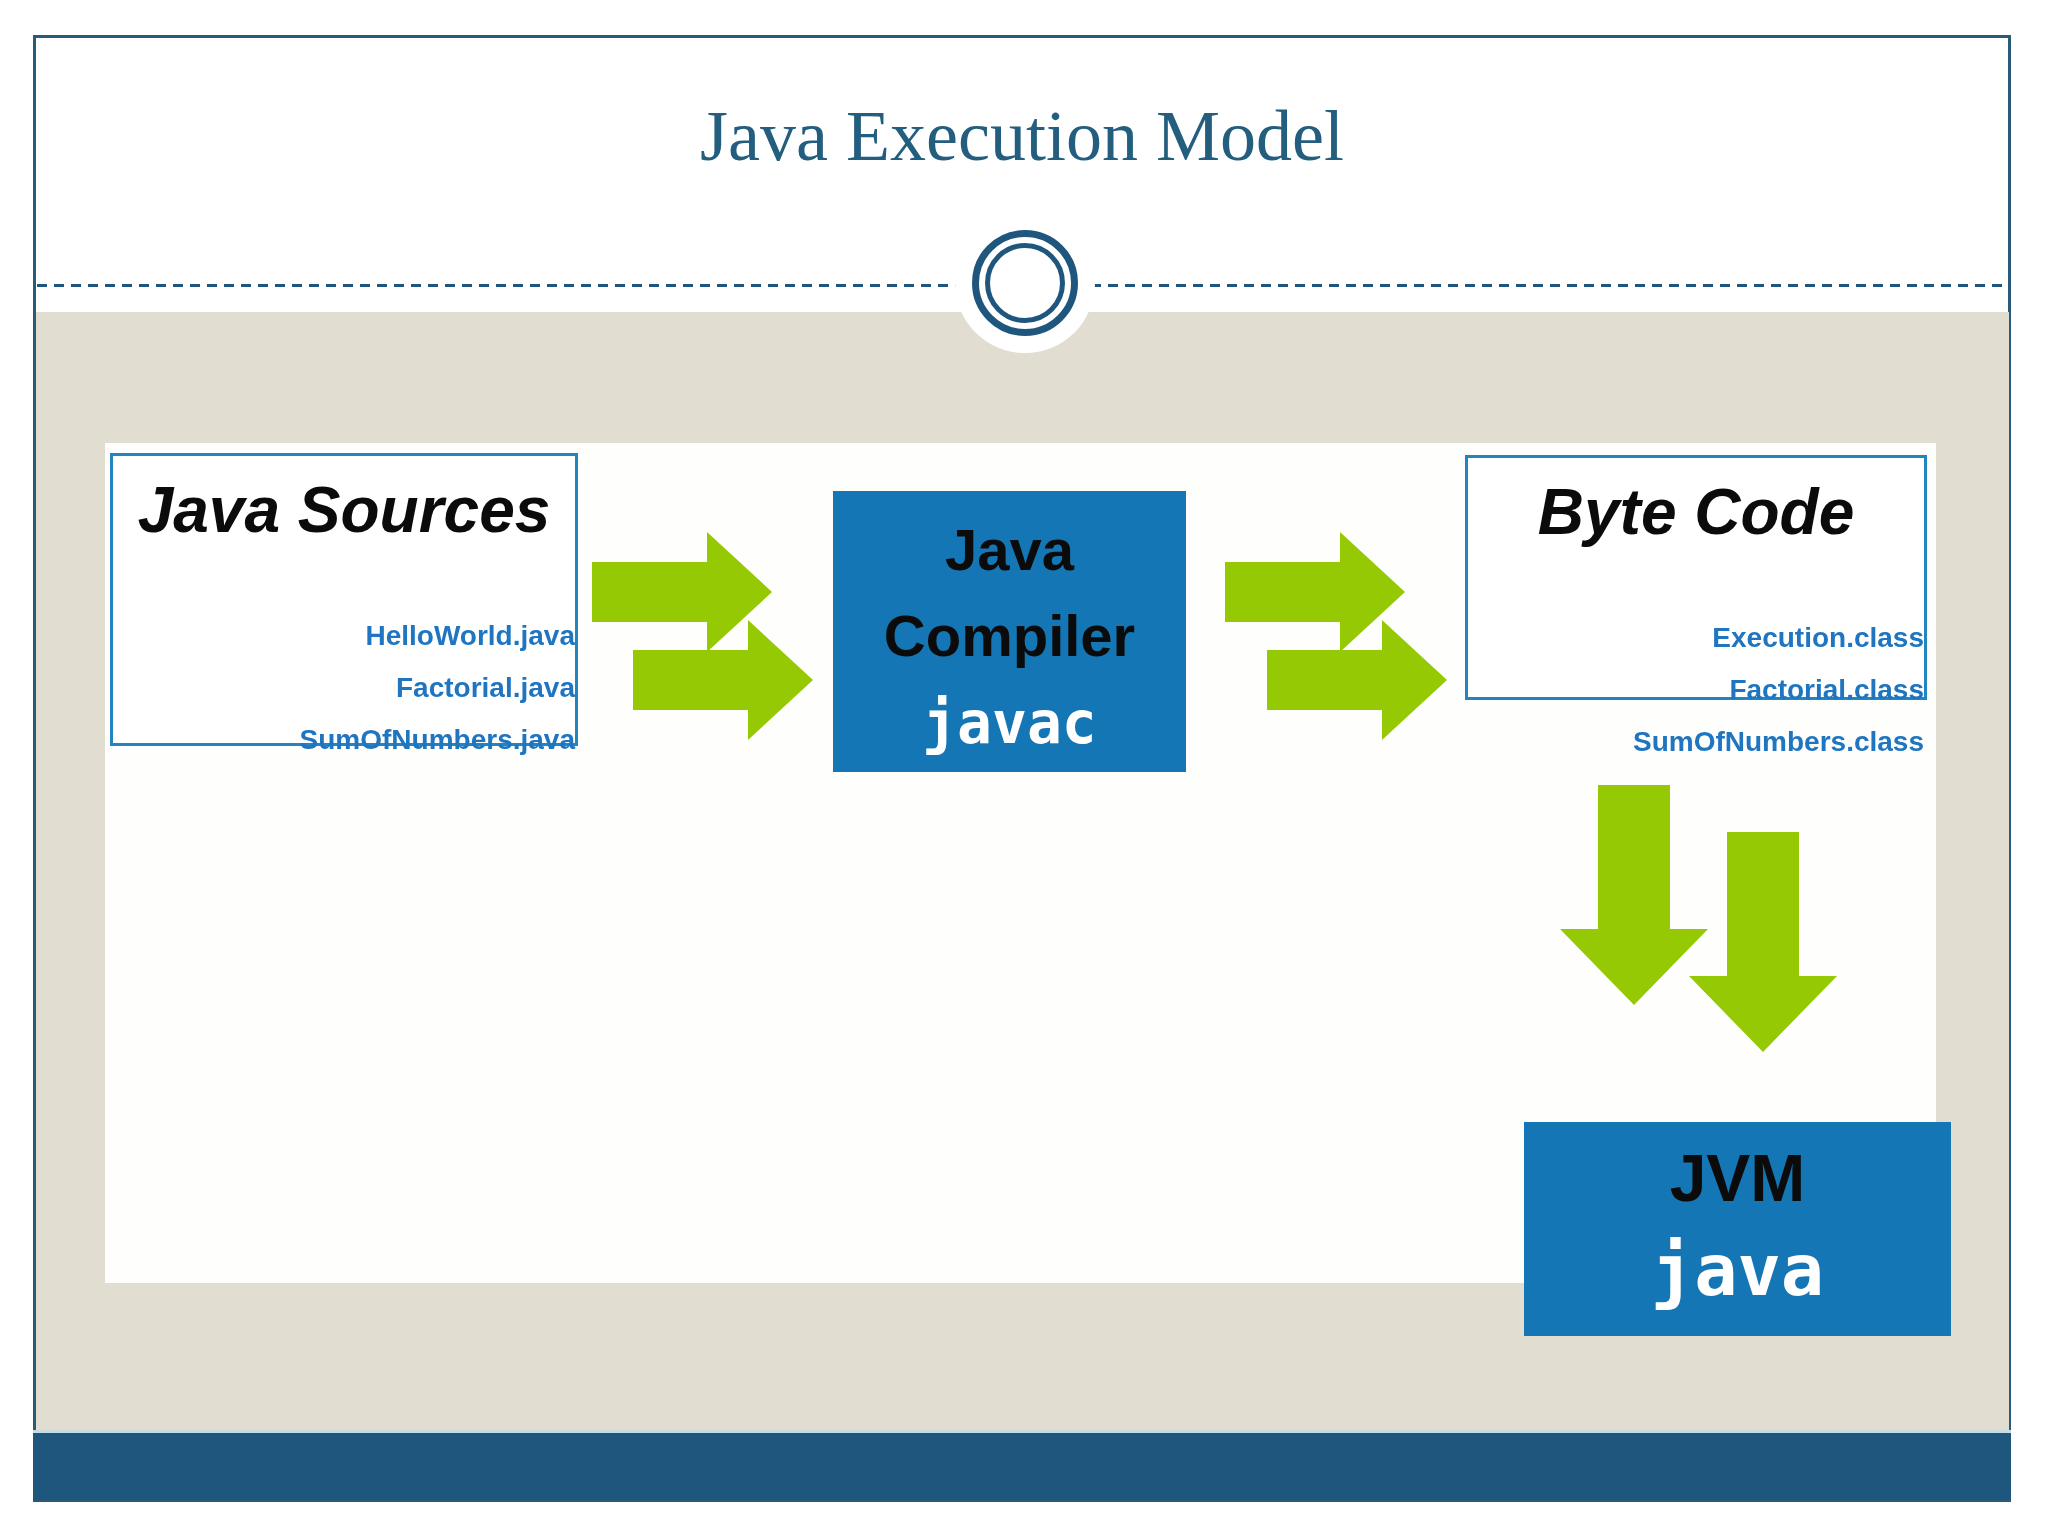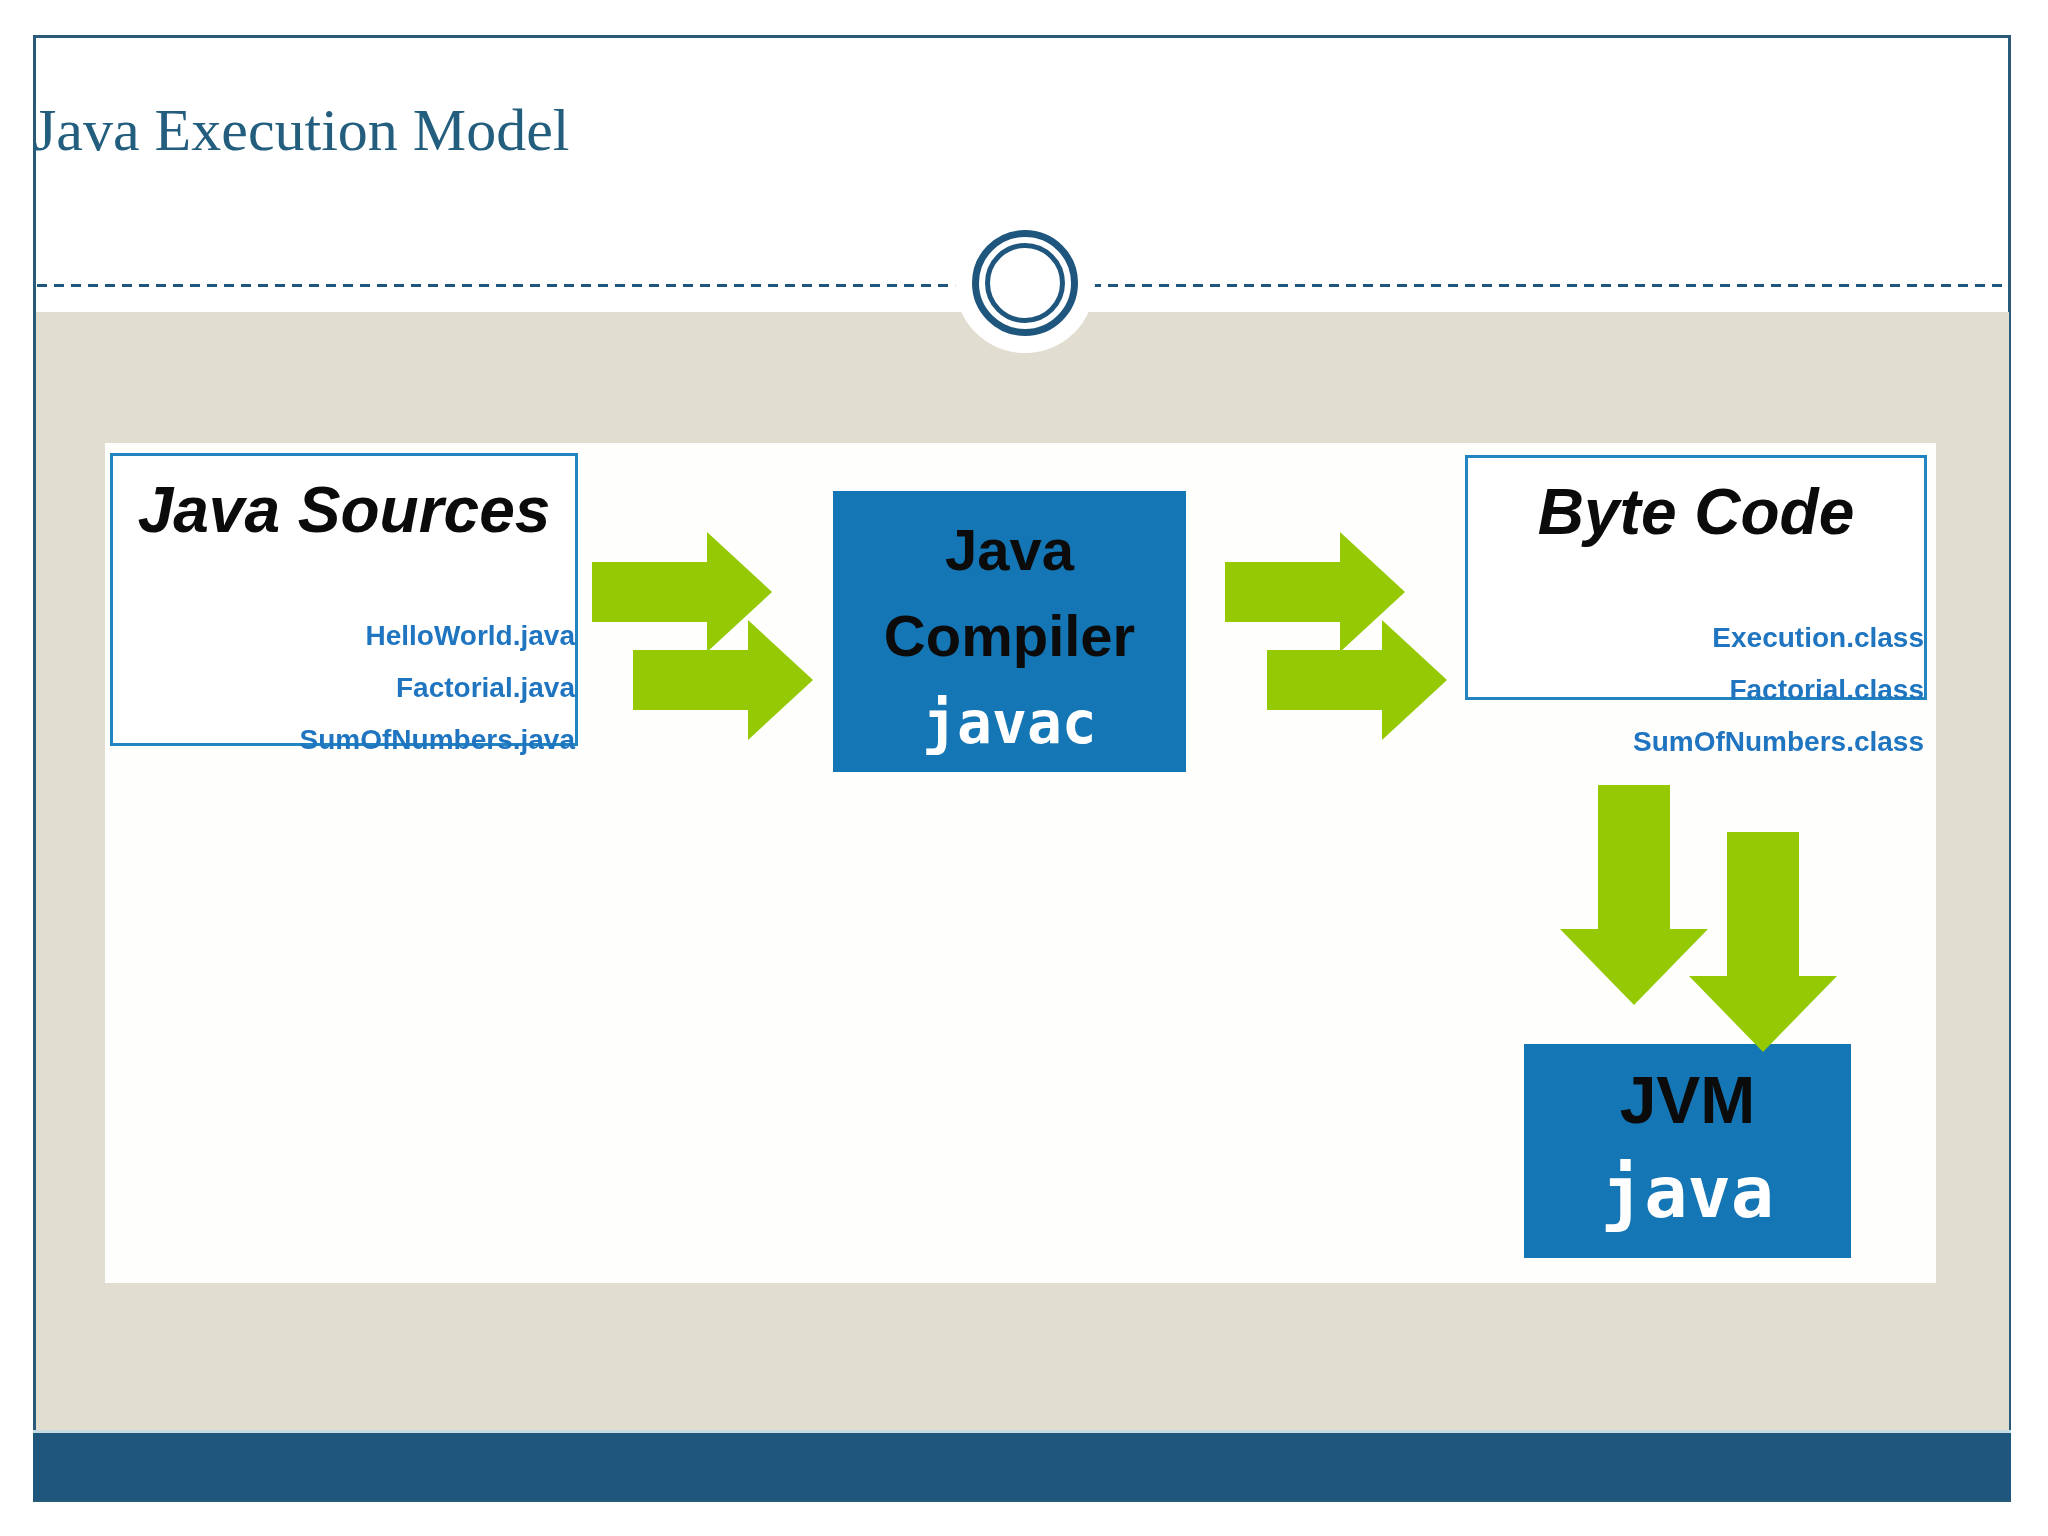--- a/index.html
+++ b/index.html
@@ -5,22 +5,22 @@
   html,body{margin:0;padding:0;background:#fff;}
   .page{position:relative;width:2048px;height:1536px;background:#ffffff;overflow:hidden;
         font-family:"Liberation Sans", sans-serif;}
   .abs{position:absolute;box-sizing:border-box;}
 
   
   .frame{left:33px;top:35px;width:1978px;height:1467px;background:#ffffff;
          border:3px solid #2A5A7A;}
 
   
-  .title{left:33px;top:100px;width:1978px;
-         font-family:"Liberation Serif", serif;font-size:60px;line-height:1;
+  .title{left:33px;top:100px;width:1978px;text-align:center;
+         font-family:"Liberation Serif", serif;font-size:72px;line-height:1;
          color:#235E7E;z-index:3;}
 
   
   .dash-line{left:37px;top:284px;width:1971px;height:3px;z-index:2;
     background:repeating-linear-gradient(90deg,#1E567D 0 10px,transparent 10px 17px);}
 
   
   .beige{left:36px;top:312px;width:1973px;height:1118px;background:#E1DDD0;z-index:1;}
 
   
@@ -39,21 +39,21 @@
   .obox .btitle{font-size:64px;line-height:64px;font-weight:bold;font-style:italic;
                 color:#0b0b0b;margin-top:22px;}
   .obox .files{margin-top:68px;}
   .obox .file{font-size:28px;line-height:52px;font-weight:bold;color:#1F75C0;text-align:right;}
   .box-sources{left:110px;top:453px;width:468px;height:293px;}
   .box-bytecode{left:1465px;top:455px;width:462px;height:245px;}
 
   
   .bluebox{background:#1476B4;z-index:5;text-align:center;color:#0b0b0b;}
   .box-compiler{left:833px;top:491px;width:353px;height:281px;padding-top:16px;}
-  .box-jvm{left:1524px;top:1044px;width:327px;height:214px;padding-top:14px;}
+  .box-jvm{left:1524px;top:1122px;width:427px;height:214px;padding-top:14px;}
   .cline{font-size:58px;line-height:86px;font-weight:bold;}
   .jvmline{font-size:66px;line-height:84px;font-weight:bold;}
   .cmd{font-family:"DejaVu Sans Mono", monospace;font-weight:bold;color:#ffffff;}
   .cmd-javac{font-size:58px;line-height:88px;}
   .cmd-java{font-size:72px;line-height:100px;}
 
   
   .arrow{z-index:6;}
   .arrow svg{display:block;}
 

